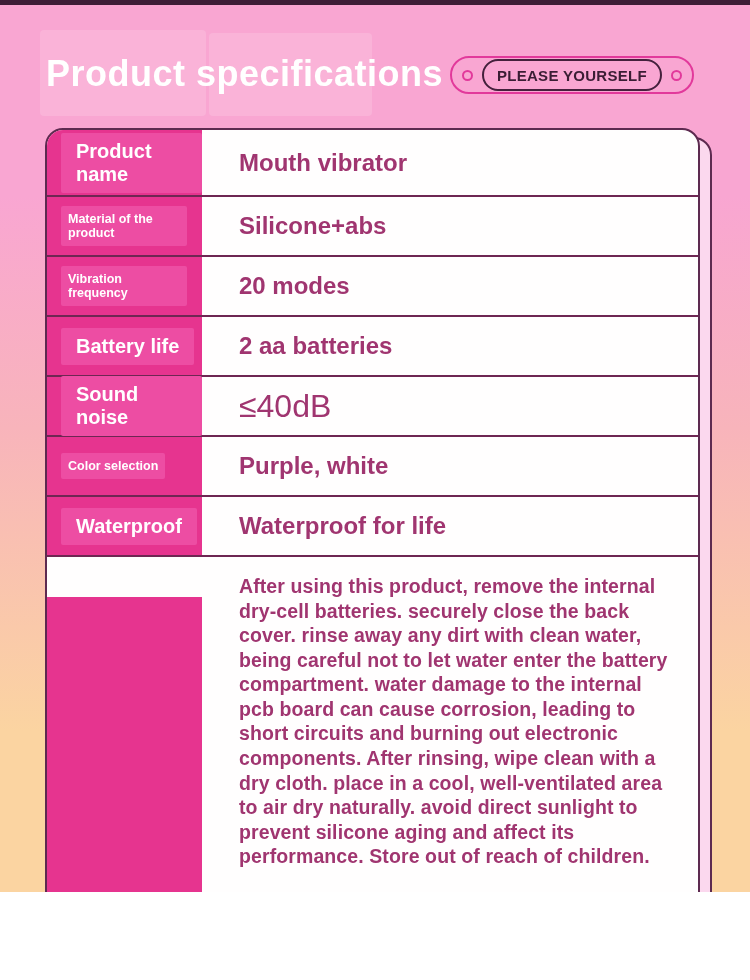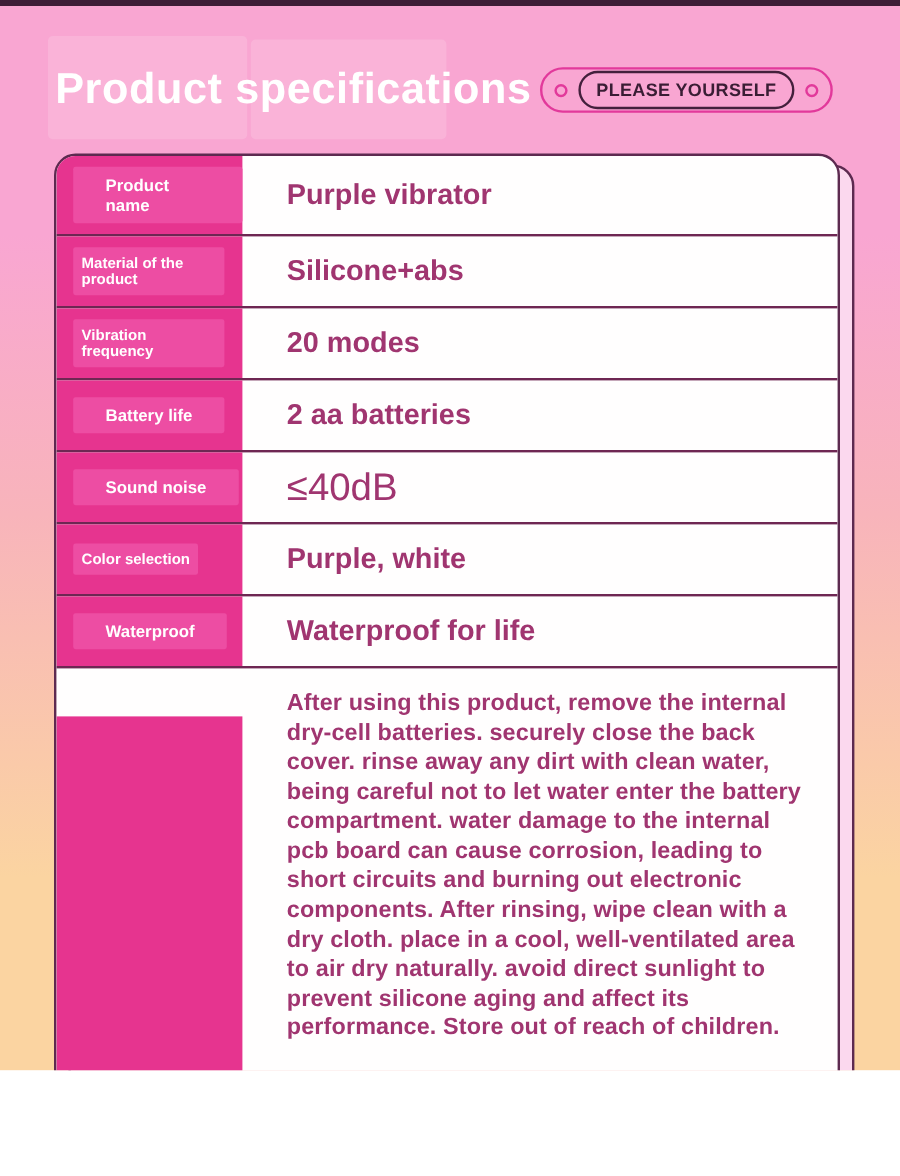--- a/index.html
+++ b/index.html
@@ -49,21 +49,21 @@
   .row:last-child{border-bottom:none;flex:1;}
   .cell-label{
     width:155px;flex:none;background:var(--column);
     display:flex;align-items:center;padding-left:14px;box-sizing:border-box;
   }
   .row:last-child .cell-label{align-items:flex-end;padding-top:22px;margin-top:40px;}
   .label-chip{
     display:inline-block;background:var(--chip);color:var(--label-text);
     font-weight:700;border-radius:2px;line-height:1.15;
   }
-  .label-large{font-size:14px;padding:7px 27px;}
+  .label-large{font-size:20px;padding:7px 15px;}
   .label-small{font-size:12.5px;padding:6px 7px;max-width:112px;}
   .cell-value{flex:1;display:flex;align-items:center;padding-left:37px;box-sizing:border-box;}
   .value{color:var(--value-text);font-weight:700;font-size:24px;}
   .value-regular{font-weight:400;font-size:32px;}
   .row:last-child .cell-value{align-items:flex-start;padding:17px 24px 16px 37px;}
   .value-paragraph{font-size:19.5px;line-height:1.26;letter-spacing:0.1px;}
 </style>
 </head>
 <body>
 
@@ -81,21 +81,21 @@
   </div>
 
   <div class="card-wrap">
     <div class="card-shadow"></div>
     <div class="card" id="spec-card">
   <div class="row">
     <div class="cell-label">
       <span class="label-chip label-large">Product name</span>
     </div>
     <div class="cell-value">
-      <div class="value">Purple vibrator</div>
+      <div class="value">Mouth vibrator</div>
     </div>
   </div>
 
   <div class="row">
     <div class="cell-label">
       <span class="label-chip label-small">Material of the product</span>
     </div>
     <div class="cell-value">
       <div class="value">Silicone+abs</div>
     </div>

